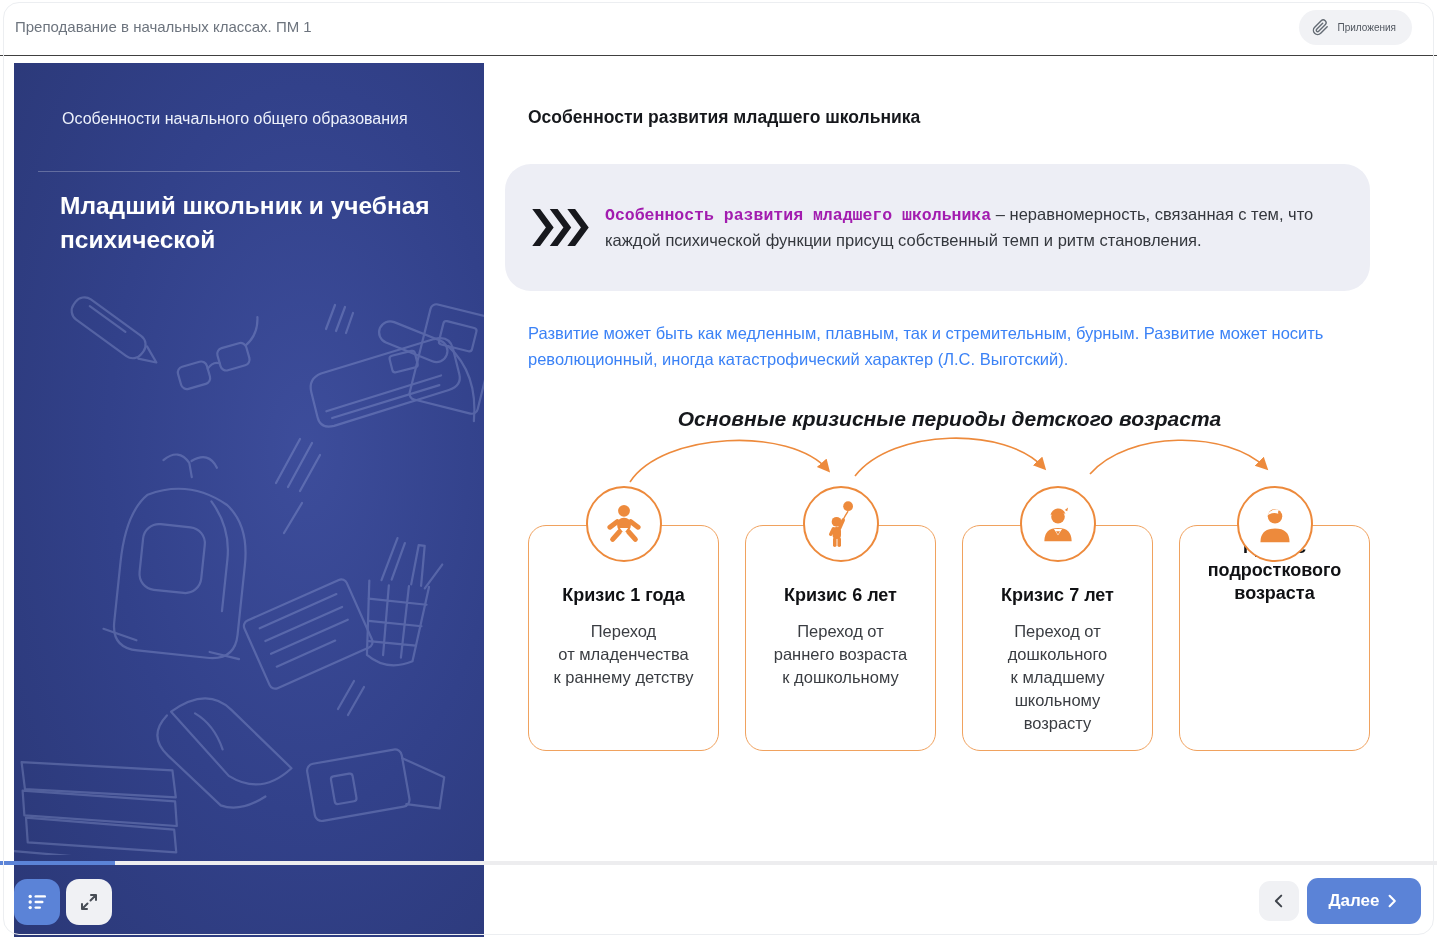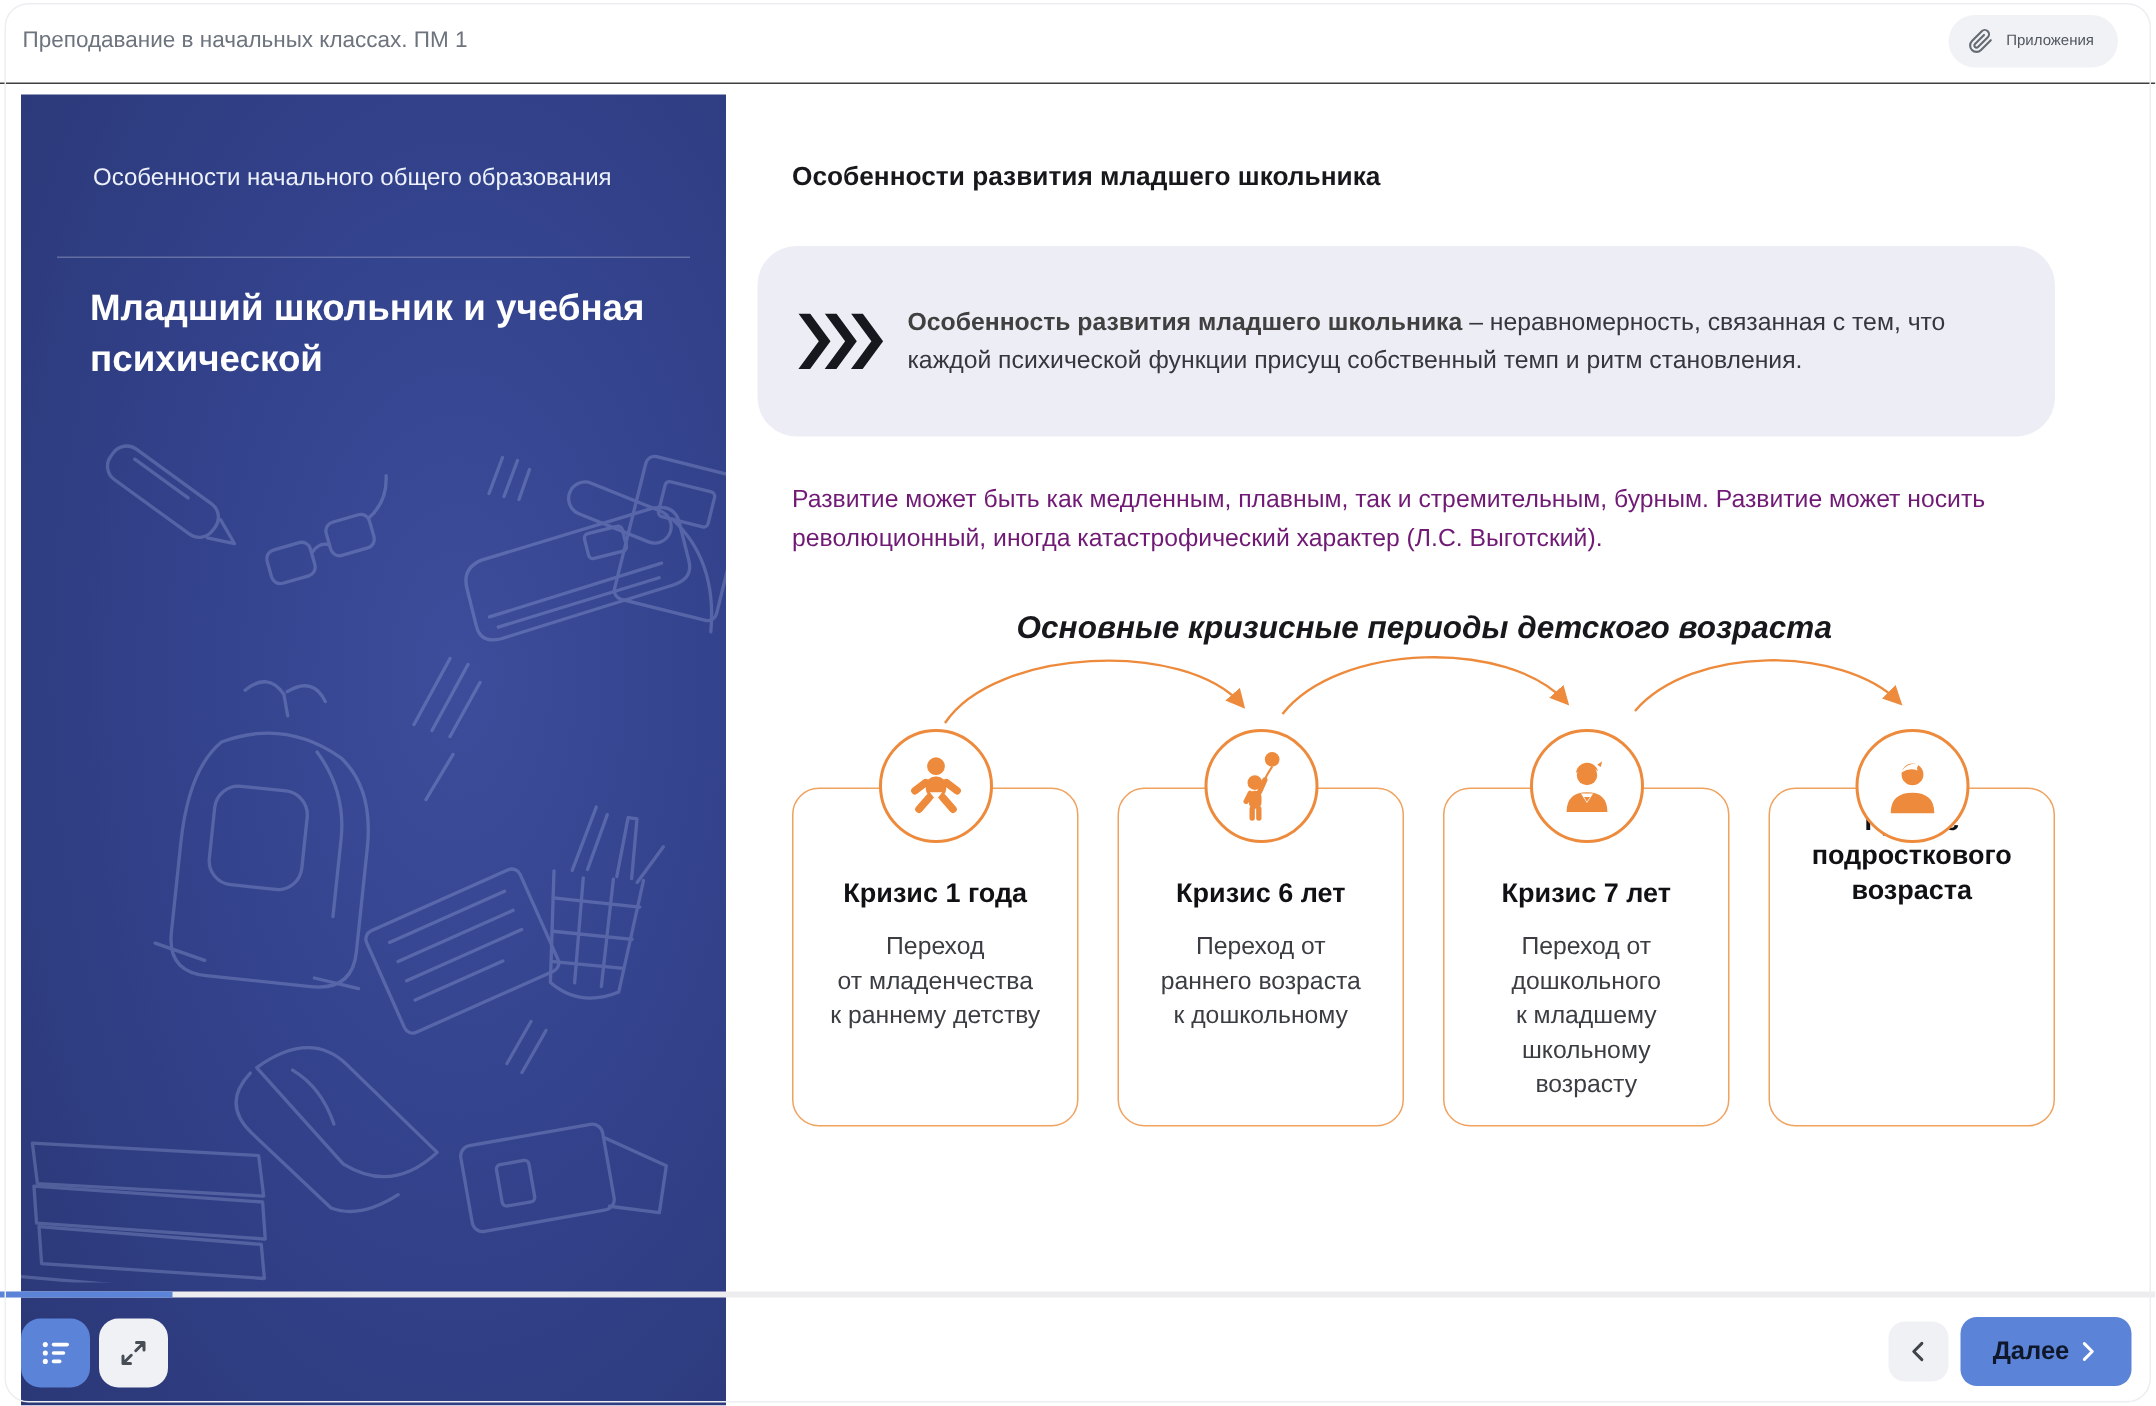--- a/index.html
+++ b/index.html
@@ -27,22 +27,22 @@
   .sb-divider{position:absolute;left:24px;top:108px;width:422px;height:1px;background:rgba(255,255,255,.25);}
   .sb-lesson{position:absolute;left:46px;top:126px;width:390px;font-size:24.5px;line-height:34px;font-weight:600;color:#fff;cursor:pointer;}
   
   .content{position:absolute;left:484px;top:63px;width:953px;height:792px;background:#fff;}
   .page-title{position:absolute;left:44px;top:44px;font-size:17.5px;font-weight:700;color:#16181c;}
   .callout{
     position:absolute;left:21px;top:101px;width:865px;height:127px;background:#edeef5;border-radius:26px;
     display:flex;align-items:center;box-sizing:border-box;padding:0 40px 0 27px;gap:16px;
   }
   .callout-text{font-size:16.5px;line-height:25px;color:#34373d;}
-  .callout-text b{color:#404040;}
-  .paragraph{position:absolute;left:44px;top:257px;width:800px;font-size:16.5px;line-height:26px;color:#701a75;}
+  .callout-text b{color:#a21caf;font-family:Liberation Mono, monospace;}
+  .paragraph{position:absolute;left:44px;top:257px;width:800px;font-size:16.5px;line-height:26px;color:#3b82f6;}
   .diagram-title{position:absolute;left:44px;top:344px;width:843px;text-align:center;font-size:21px;font-weight:700;color:#16181c;font-style:italic;}
   .cards{position:absolute;left:44px;top:462px;width:843px;height:226px;display:flex;gap:26px;}
   .crisis-card{
     position:relative;width:191px;height:226px;box-sizing:border-box;background:#fff;
     border:1.6px solid #f0a25f;border-radius:18px;text-align:center;
     padding:58px 12px 10px 12px;
   }
   .crisis-card.center-title{display:flex;flex-direction:column;justify-content:flex-start;padding-top:10px;}
   .icon-circle{
     position:absolute;left:50%;top:-40px;transform:translateX(-50%);
@@ -55,21 +55,21 @@
   .arrows-svg{position:absolute;left:0;top:-105px;width:843px;height:108px;overflow:visible;}
   
   .progress-track{position:absolute;left:0;top:861px;width:1437px;height:4px;background:#ededef;}
   .progress-fill{height:100%;background:#5b83d7;width:8%;}
   .footer-btn{position:absolute;border:none;cursor:pointer;display:flex;align-items:center;justify-content:center;font-family:inherit;}
   .menu-btn{left:14px;top:879px;width:46px;height:46px;border-radius:13px;background:#5b83d7;}
   .fullscreen-btn{left:66px;top:879px;width:46px;height:46px;border-radius:13px;background:#f0f1f4;}
   .back-btn{left:1259px;top:881px;width:40px;height:40px;border-radius:11px;background:#f0f1f4;}
   .next-btn{
     left:1307px;top:878px;width:114px;height:46px;border-radius:11px;background:#5b83d7;
-    color:#0f172a;font-size:17px;font-weight:700;gap:4px;
+    color:#ffffff;font-size:17px;font-weight:700;gap:4px;
   }
 </style>
 </head>
 <body>
 
 <div id="app">
 
   <div class="topbar">
     <div class="course-title">Преподавание в начальных классах. ПМ 1</div>
     <button class="attachments-btn">

